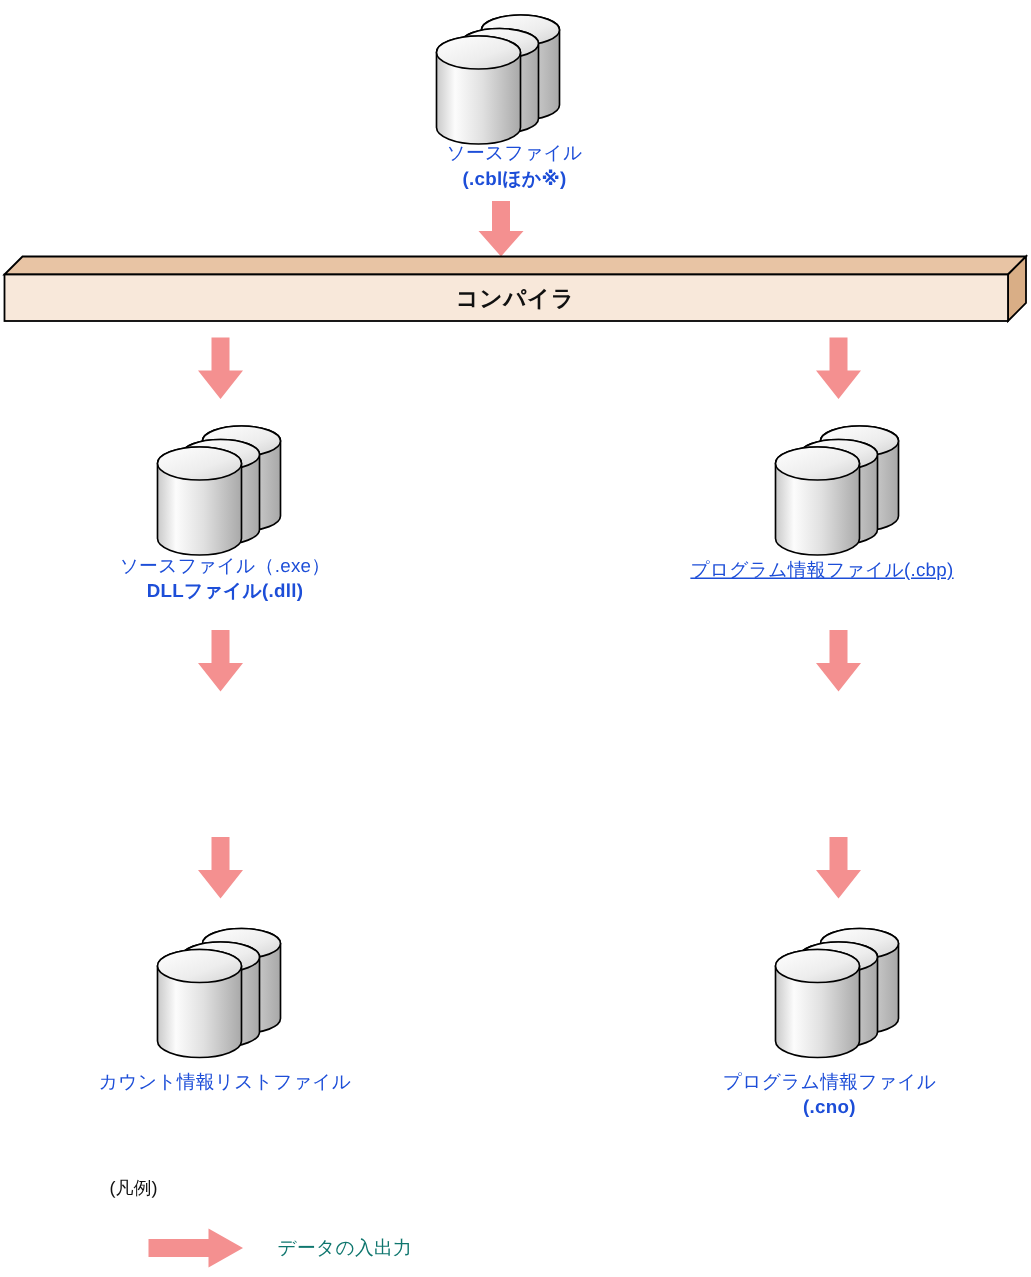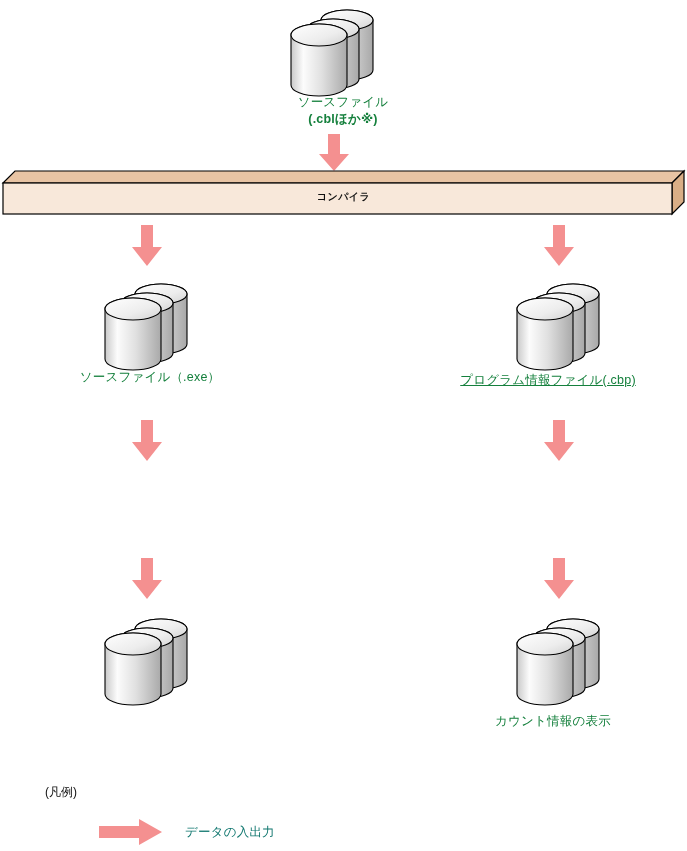--- a/index.html
+++ b/index.html
@@ -41,21 +41,21 @@
   }
   .slab svg {
     display: block;
     overflow: visible;
   }
   .slab-label {
     position: absolute;
     left: 0;
     width: 100%;
     text-align: center;
-    font-size: 10px;
+    font-size: 15px;
     letter-spacing: 0.5px;
     font-weight: 700;
     color: #111;
     white-space: nowrap;
   }
   
   .arrow-down {
     position: absolute;
   }
   .arrow-down svg, .arrow-right svg {
@@ -64,30 +64,31 @@
   }
   .arrow-right {
     position: absolute;
   }
   
   .caption {
     position: absolute;
     text-align: center;
     font-size: 12.5px;
     line-height: 17px;
-    color: #15803d;
+    color: #1d4ed8;
     white-space: nowrap;
     letter-spacing: 0.2px;
   }
   .caption .l2 { display: block; font-weight: bold; }
   .legend-title {
     position: absolute;
     font-size: 12px;
     color: #111;
     white-space: nowrap;
+    margin-left: 28px;
   }
   .legend-text {
     position: absolute;
     font-size: 12.5px;
     color: #0f766e;
     white-space: nowrap;
     letter-spacing: 0.2px;
   }
 </style>
 </head>
@@ -170,20 +171,21 @@
       <ellipse cx="68" cy="16" rx="26" ry="10" fill="url(#cylTop)" stroke="#000" stroke-width="1.1"></ellipse>
       <path d="M28 25 a26 10 0 0 1 52 0 l0 50 a26 10 0 0 1 -52 0 z" fill="url(#cylBodyBack)" stroke="#000" stroke-width="1.1"></path>
       <ellipse cx="54" cy="25" rx="26" ry="10" fill="url(#cylTop)" stroke="#000" stroke-width="1.1"></ellipse>
       <path d="M12 31 a28 11 0 0 1 56 0 l0 50 a28 11 0 0 1 -56 0 z" fill="url(#cylBody)" stroke="#000" stroke-width="1.1"></path>
       <ellipse cx="40" cy="31" rx="28" ry="11" fill="url(#cylTop)" stroke="#000" stroke-width="1.1"></ellipse>
     </svg>
   </div>
 
   <div class="caption" style="left:35px; top:369px; width:230px;">
     <span class="l1">ソースファイル（.exe）</span>
+    <span class="l2">DLLファイル(.dll)</span>
   </div>
 
   <div class="cyl-stack" style="left:505px; top:278px;">
     <svg viewBox="0 0 110 90">
       <path d="M42 16 a26 10 0 0 1 52 0 l0 50 a26 10 0 0 1 -52 0 z" fill="url(#cylBodyBack)" stroke="#000" stroke-width="1.1"></path>
       <ellipse cx="68" cy="16" rx="26" ry="10" fill="url(#cylTop)" stroke="#000" stroke-width="1.1"></ellipse>
       <path d="M28 25 a26 10 0 0 1 52 0 l0 50 a26 10 0 0 1 -52 0 z" fill="url(#cylBodyBack)" stroke="#000" stroke-width="1.1"></path>
       <ellipse cx="54" cy="25" rx="26" ry="10" fill="url(#cylTop)" stroke="#000" stroke-width="1.1"></ellipse>
       <path d="M12 31 a28 11 0 0 1 56 0 l0 50 a28 11 0 0 1 -56 0 z" fill="url(#cylBody)" stroke="#000" stroke-width="1.1"></path>
       <ellipse cx="40" cy="31" rx="28" ry="11" fill="url(#cylTop)" stroke="#000" stroke-width="1.1"></ellipse>
@@ -222,35 +224,37 @@
       <path d="M42 16 a26 10 0 0 1 52 0 l0 50 a26 10 0 0 1 -52 0 z" fill="url(#cylBodyBack)" stroke="#000" stroke-width="1.1"></path>
       <ellipse cx="68" cy="16" rx="26" ry="10" fill="url(#cylTop)" stroke="#000" stroke-width="1.1"></ellipse>
       <path d="M28 25 a26 10 0 0 1 52 0 l0 50 a26 10 0 0 1 -52 0 z" fill="url(#cylBodyBack)" stroke="#000" stroke-width="1.1"></path>
       <ellipse cx="54" cy="25" rx="26" ry="10" fill="url(#cylTop)" stroke="#000" stroke-width="1.1"></ellipse>
       <path d="M12 31 a28 11 0 0 1 56 0 l0 50 a28 11 0 0 1 -56 0 z" fill="url(#cylBody)" stroke="#000" stroke-width="1.1"></path>
       <ellipse cx="40" cy="31" rx="28" ry="11" fill="url(#cylTop)" stroke="#000" stroke-width="1.1"></ellipse>
     </svg>
   </div>
 
   <div class="caption" style="left:30px; top:713px; width:240px;">
+    <span class="l1">カウント情報リストファイル</span>
   </div>
 
   <div class="cyl-stack" style="left:505px; top:613px;">
     <svg viewBox="0 0 110 90">
       <path d="M42 16 a26 10 0 0 1 52 0 l0 50 a26 10 0 0 1 -52 0 z" fill="url(#cylBodyBack)" stroke="#000" stroke-width="1.1"></path>
       <ellipse cx="68" cy="16" rx="26" ry="10" fill="url(#cylTop)" stroke="#000" stroke-width="1.1"></ellipse>
       <path d="M28 25 a26 10 0 0 1 52 0 l0 50 a26 10 0 0 1 -52 0 z" fill="url(#cylBodyBack)" stroke="#000" stroke-width="1.1"></path>
       <ellipse cx="54" cy="25" rx="26" ry="10" fill="url(#cylTop)" stroke="#000" stroke-width="1.1"></ellipse>
       <path d="M12 31 a28 11 0 0 1 56 0 l0 50 a28 11 0 0 1 -56 0 z" fill="url(#cylBody)" stroke="#000" stroke-width="1.1"></path>
       <ellipse cx="40" cy="31" rx="28" ry="11" fill="url(#cylTop)" stroke="#000" stroke-width="1.1"></ellipse>
     </svg>
   </div>
 
   <div class="caption" style="left:443px; top:713px; width:220px;">
-    <span class="l1">カウント情報の表示</span>
+    <span class="l1">プログラム情報ファイル</span>
+    <span class="l2">(.cno)</span>
   </div>
 
   <div class="legend-title" style="left:45px; top:784px;">(凡例)</div>
 
   <div class="arrow-right" style="left:99px; top:819px;">
     <svg width="64" height="26" viewBox="0 0 64 26">
       <path d="M0 7 L40 7 L40 0 L63 13 L40 26 L40 19 L0 19 Z" fill="#F49090"></path>
     </svg>
   </div>
 

